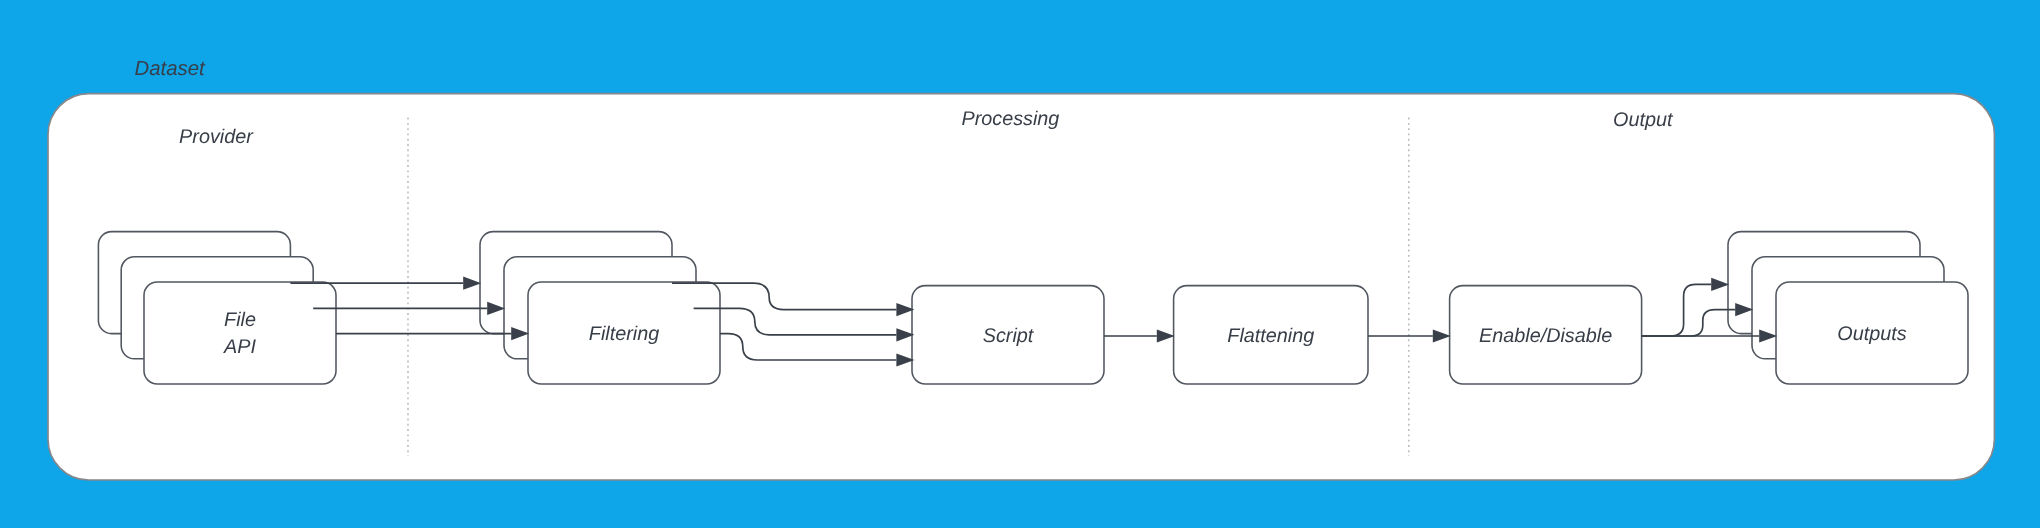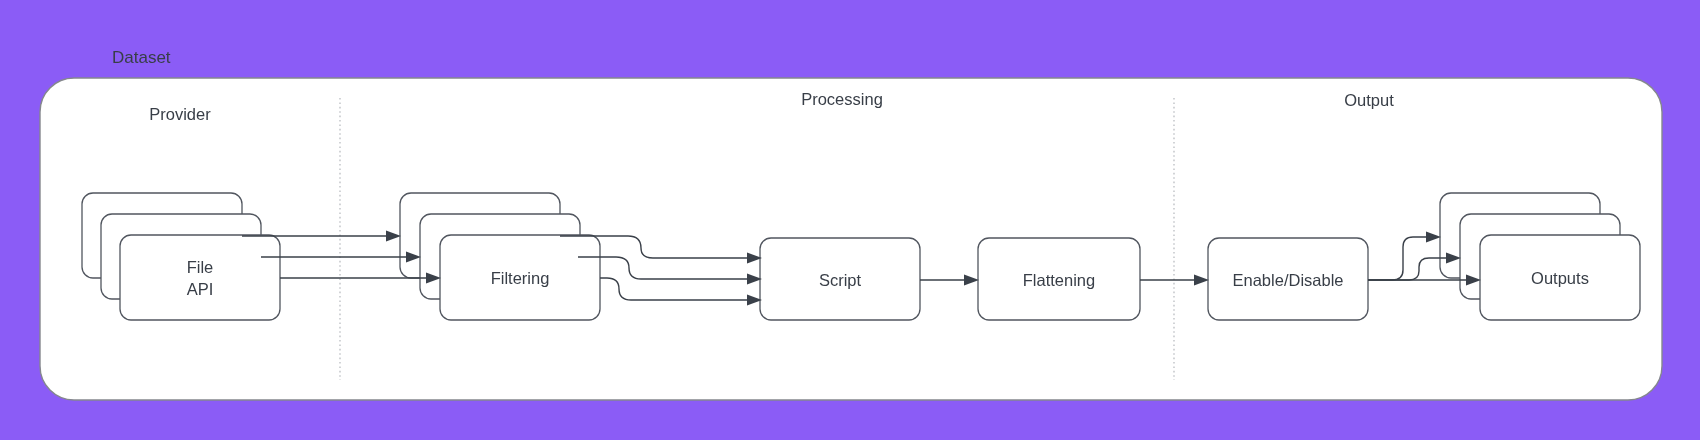--- a/index.html
+++ b/index.html
@@ -1,16 +1,16 @@
 <!DOCTYPE html>
 <html style="--text-color: #383e47; --container-stroke: #85888d; --divider-color: #b4b7bc; --node-stroke: #51565f; --node-fill: #ffffff; --arrow-color: #3a4049;"><head>
 <meta charset="utf-8">
 <style>
   html,body{margin:0;padding:0;background:#ffffff;}
-  .canvas{position:relative;width:1700px;height:440px;background:#8b5cf6;overflow:hidden;}
+  .canvas{position:relative;width:1700px;height:440px;background:#0ea5e9;overflow:hidden;font-style:italic;}
   svg{position:absolute;left:0;top:0;display:block;}
   svg text{
     font-family:"Liberation Sans", sans-serif;
     fill:var(--text-color,#383e47);
   }
   .frame{fill:#ffffff;stroke:var(--container-stroke,#85888d);stroke-width:1.4;}
   .divider{stroke:var(--divider-color,#b4b7bc);stroke-width:1.2;stroke-dasharray:1.6 2.8;fill:none;}
   .node{fill:var(--node-fill,#ffffff);stroke:var(--node-stroke,#51565f);stroke-width:1.3;}
   .edge{stroke:var(--arrow-color,#3a4049);stroke-width:1.4;fill:none;}
   .arrowhead{fill:var(--arrow-color,#3a4049);stroke:none;}

